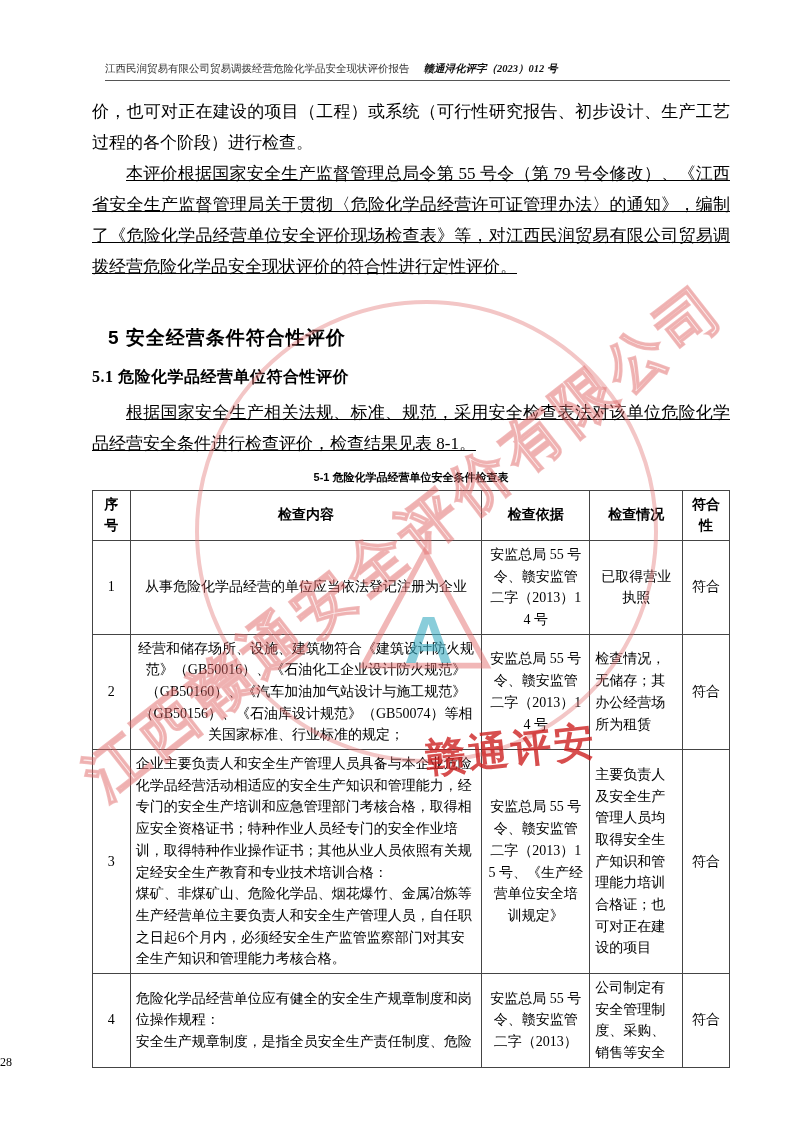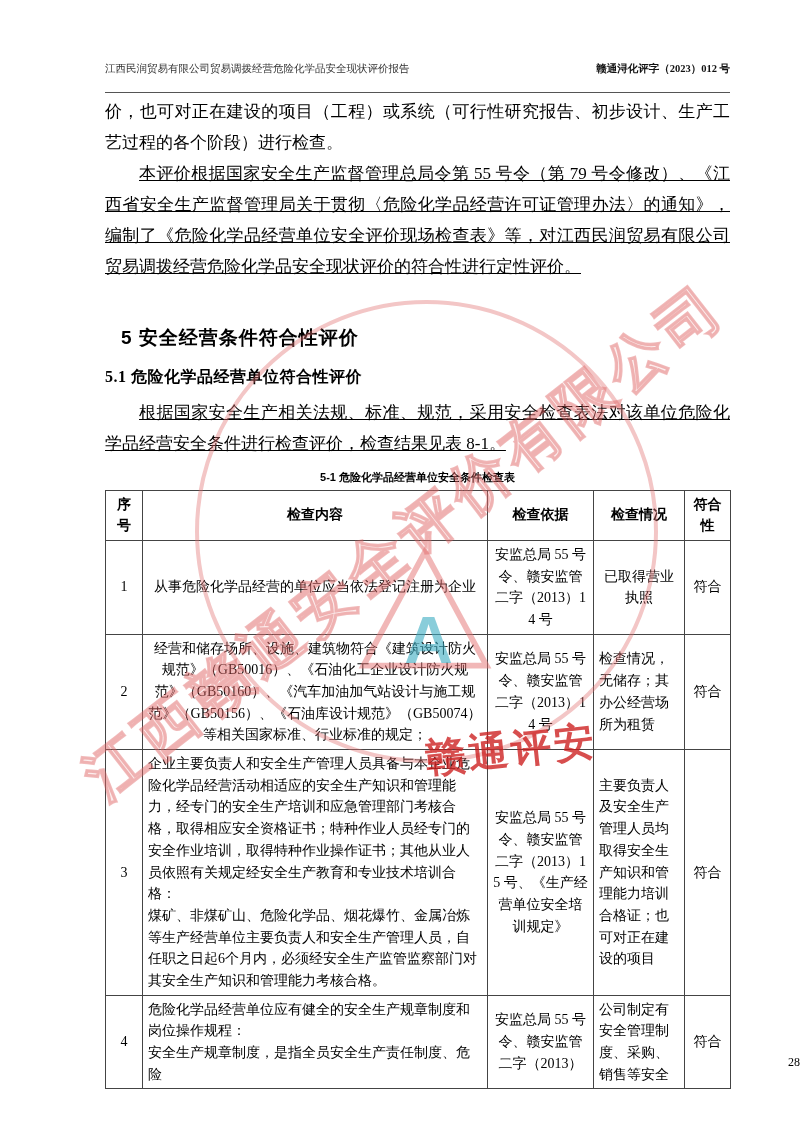--- a/index.html
+++ b/index.html
@@ -5,27 +5,27 @@
   html,body{margin:0;padding:0;}
   body{
     width:800px;height:1131px;position:relative;overflow:hidden;
     background:#ffffff;color:#000;
     font-family:"Liberation Serif","DejaVu Serif",serif;
   }
   .page{position:absolute;inset:0;}
   
   .header{
     position:absolute;top:62px;left:105px;right:70px;
-    display:flex;justify-content:space-between;align-items:flex-end;
-    font-size:10.5px;color:#333;padding-bottom:16px;
+    display:flex;justify-content:flex-start;align-items:flex-end;
+    font-size:10.5px;color:#333;padding-bottom:4px;
     border-bottom:1.5px solid #555;
   }
-  .hdr-right{font-weight:bold;color:#111;white-space:nowrap;margin-left:14px;}
+  .hdr-right{font-weight:bold;color:#111;white-space:nowrap;margin-left:14px;font-style:italic;}
   
-  .content{position:absolute;top:97px;left:105px;right:70px;z-index:1;}
+  .content{position:absolute;top:97px;left:92px;right:70px;z-index:1;}
   .body-p{
     font-size:17px;line-height:1.82;text-align:justify;margin:0;
   }
   .indent{text-indent:2em;text-decoration:underline;}
   h1.sec{
     font-family:"Liberation Sans","DejaVu Sans",sans-serif;
     font-size:19px;font-weight:700;margin:42px 0 16px 16px;letter-spacing:1px;
   }
   h2.subsec{
     font-size:16px;font-weight:700;margin:0 0 10px 0;letter-spacing:0.5px;
@@ -44,21 +44,21 @@
   }
   table.chk th{
     font-weight:700;text-align:center;height:22px;
     font-family:"Liberation Sans","DejaVu Sans",sans-serif;
   }
   td.c{text-align:center;}
   td.l{text-align:left;}
   .pre{white-space:pre-line;}
   
   .footer{
-    position:absolute;top:1055px;left:0;right:0;text-align:right;
+    position:absolute;top:1055px;left:0;right:0;text-align:left;
     font-size:12px;z-index:1;
   }
   
   .watermark{position:absolute;inset:0;pointer-events:none;z-index:10;}
   .wm-diag{
     position:absolute;left:10px;top:505px;width:780px;text-align:center;
     transform:rotate(-38deg);transform-origin:center;
     font-family:"Liberation Sans","DejaVu Sans",sans-serif;
     font-size:60px;font-weight:700;letter-spacing:6px;white-space:nowrap;
     color:rgba(236,130,130,0.14);

